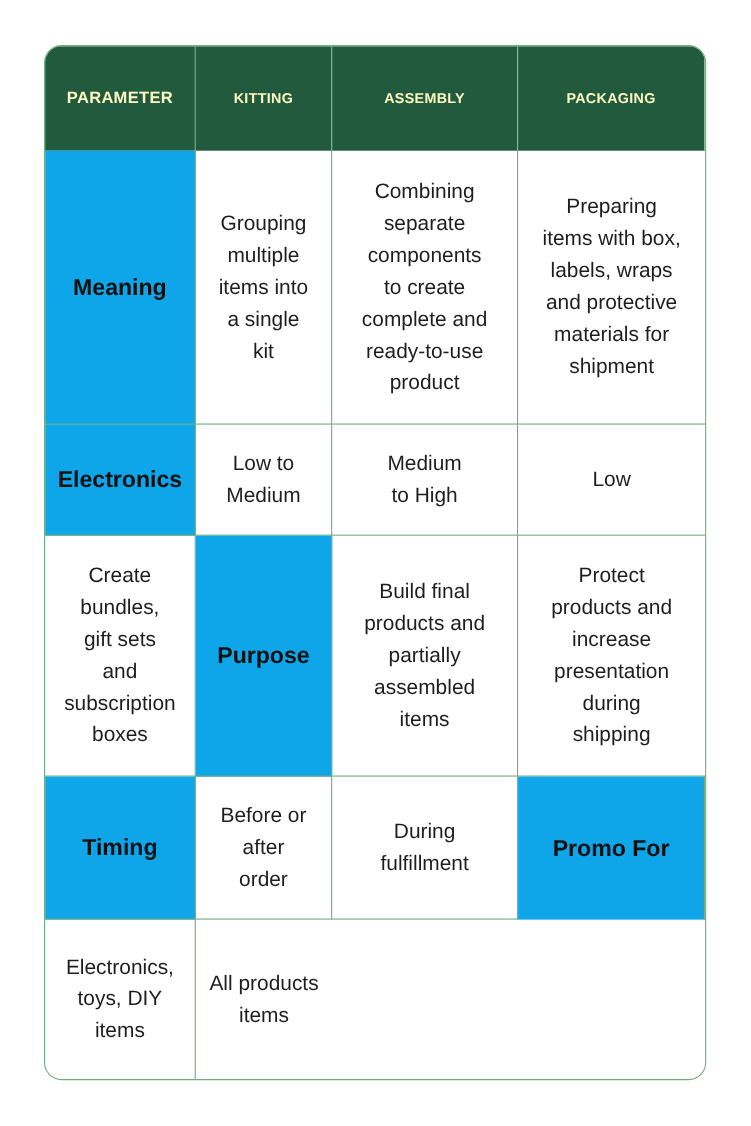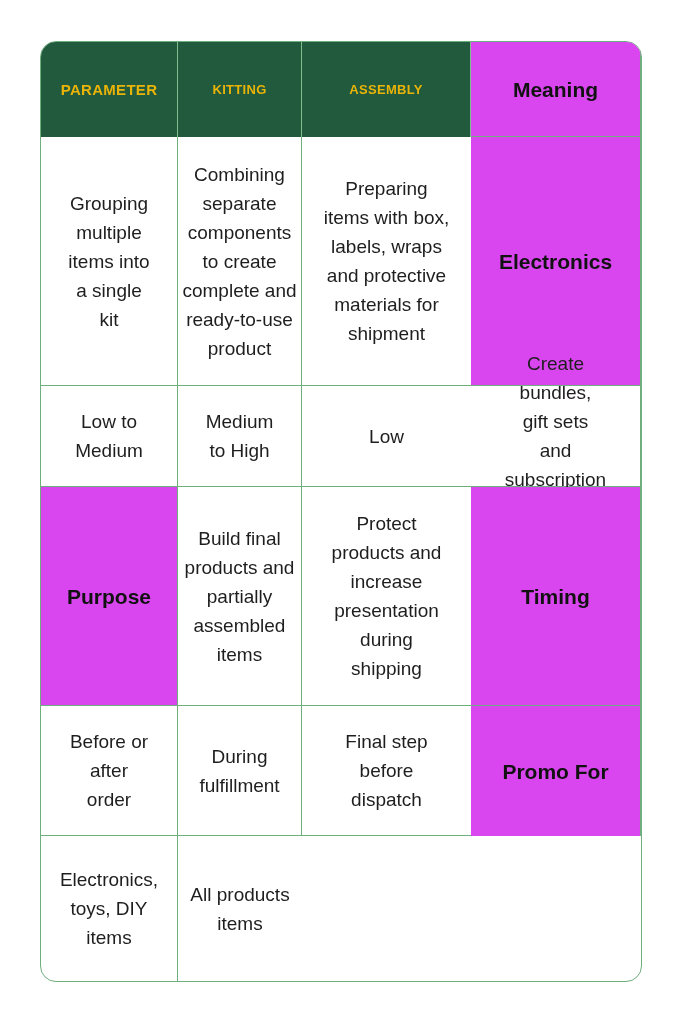--- a/index.html
+++ b/index.html
@@ -2,40 +2,41 @@
 <html><head>
 <meta charset="utf-8">
 <style>
   html, body { margin:0; padding:0; }
   body { width:683px; height:1024px; background:#ffffff; position:relative; overflow:hidden;
          font-family:"Liberation Sans", "DejaVu Sans", sans-serif; }
   .table { position:absolute; left:40px; top:41px; width:602px; height:941px;
            border:1.5px solid #6fae7d; border-radius:16px; overflow:hidden; box-sizing:border-box;
            display:grid; grid-template-columns:137px 124px 169px 1fr;
            grid-template-rows:95px 249px 101px 219px 130px 1fr; }
-  .hcell { background:#215a3d; color:#eab308; font-weight:bold; display:flex; align-items:center;
+  .hcell { background:#215a3d; color:#fef9c3; font-weight:bold; display:flex; align-items:center;
            justify-content:center; text-align:center; border-right:1.5px solid #7fbf8e; letter-spacing:0.3px; }
   .hcell.first { font-size:15px; }
   .hcell.col { font-size:13px; }
   .hcell:last-child { border-right:none; }
   .cell { display:flex; align-items:center; justify-content:center; text-align:center;
           border-right:1.5px solid #6fae7d; border-bottom:1.5px solid #6fae7d; color:#1e1e1e;
           font-size:19px; line-height:29px; padding:0 4px; box-sizing:border-box; }
   .cell.last { border-right:none; }
   .cell.lastrow { border-bottom:none; }
-  .param { background:#d946ef; font-weight:bold; font-size:21px; color:#111; justify-content:center; }
+  .param { background:#0ea5e9; font-weight:bold; font-size:21px; color:#111; justify-content:center; }
   .cell .txt { white-space:pre-line; }
 </style>
 </head>
 <body>
 
 <div class="table">
   <div class="hcell first">PARAMETER</div>
   <div class="hcell col">KITTING</div>
   <div class="hcell col">ASSEMBLY</div>
+  <div class="hcell col">PACKAGING</div>
 
   <div class="cell param">Meaning</div>
   <div class="cell">
       <span class="txt">Grouping
 multiple
 items into
 a single
 kit</span>
     </div>
   <div class="cell">
@@ -97,25 +98,20 @@
   <div class="cell param">Timing</div>
   <div class="cell">
       <span class="txt">Before or
 after
 order</span>
     </div>
   <div class="cell">
       <span class="txt">During
 fulfillment</span>
     </div>
-  <div class="cell last">
-      <span class="txt">Final step
-before
-dispatch</span>
-    </div>
 
   <div class="cell param lastrow">Promo For</div>
   <div class="cell lastrow">
       <span class="txt">Electronics,
 toys, DIY
 items</span>
     </div>
   <div class="cell last lastrow">
       <span class="txt">All products
 items</span>

